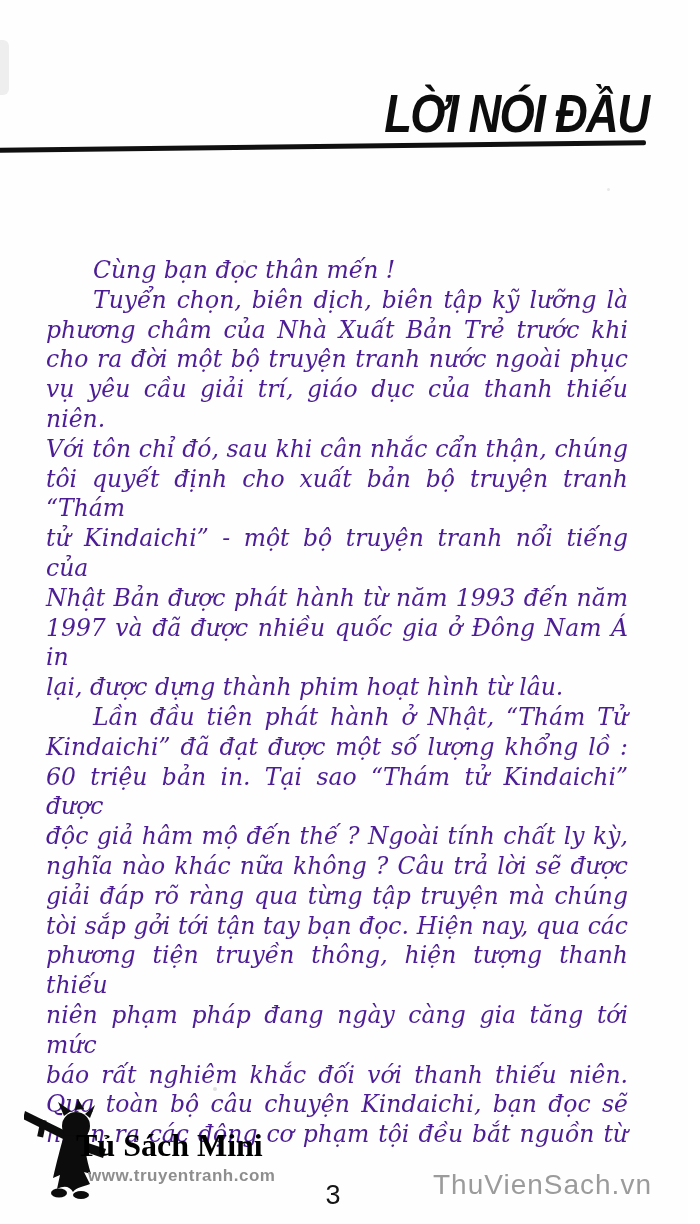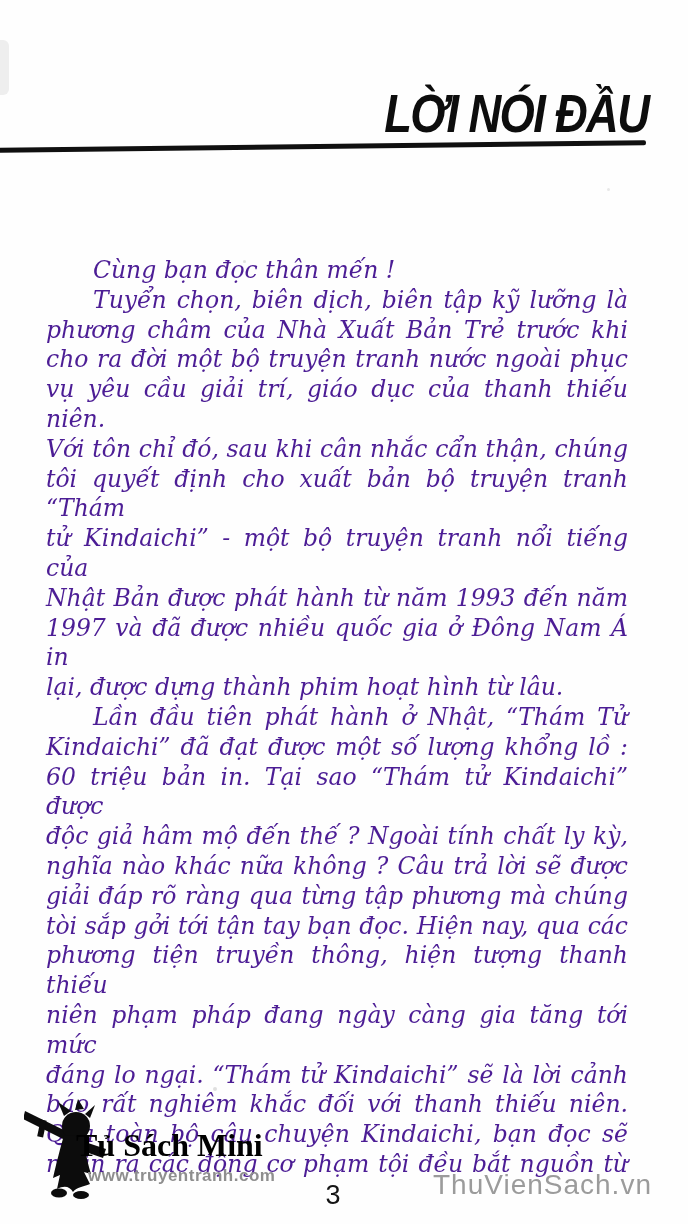--- a/index.html
+++ b/index.html
@@ -120,25 +120,24 @@
       <div class="line just">tôi quyết định cho xuất bản bộ truyện tranh “Thám</div>
       <div class="line just">tử Kindaichi” - một bộ truyện tranh nổi tiếng của</div>
       <div class="line just">Nhật Bản được phát hành từ năm 1993 đến năm</div>
       <div class="line just">1997 và đã được nhiều quốc gia ở Đông Nam Á in</div>
       <div class="line">lại, được dựng thành phim hoạt hình từ lâu.</div>
       <div class="line indent just">Lần đầu tiên phát hành ở Nhật, “Thám Tử</div>
       <div class="line just">Kindaichi” đã đạt được một số lượng khổng lồ :</div>
       <div class="line just">60 triệu bản in. Tại sao “Thám tử Kindaichi” được</div>
       <div class="line just">độc giả hâm mộ đến thế ? Ngoài tính chất ly kỳ,</div>
       <div class="line just">nghĩa nào khác nữa không ? Câu trả lời sẽ được</div>
-      <div class="line just">giải đáp rõ ràng qua từng tập phương mà chúng</div>
+      <div class="line just">giải đáp rõ ràng qua từng tập truyện mà chúng</div>
       <div class="line just">tòi sắp gởi tới tận tay bạn đọc. Hiện nay, qua các</div>
       <div class="line just">phương tiện truyền thông, hiện tượng thanh thiếu</div>
       <div class="line just">niên phạm pháp đang ngày càng gia tăng tới mức</div>
-      <div class="line just">đáng lo ngại. “Thám tử Kindaichi” sẽ là lời cảnh</div>
       <div class="line just">báo rất nghiêm khắc đối với thanh thiếu niên.</div>
       <div class="line just">Qua toàn bộ câu chuyện Kindaichi, bạn đọc sẽ</div>
       <div class="line just">nhận ra các động cơ phạm tội đều bắt nguồn từ</div>
     </div>
 
   <svg class="mascot" viewBox="0 0 90 100" xmlns="http://www.w3.org/2000/svg" aria-hidden="true">
     <g fill="#0c0c0c">
 
       <path d="M1,12 L58,40 L55,48 L-1,20 Z"></path>
 

